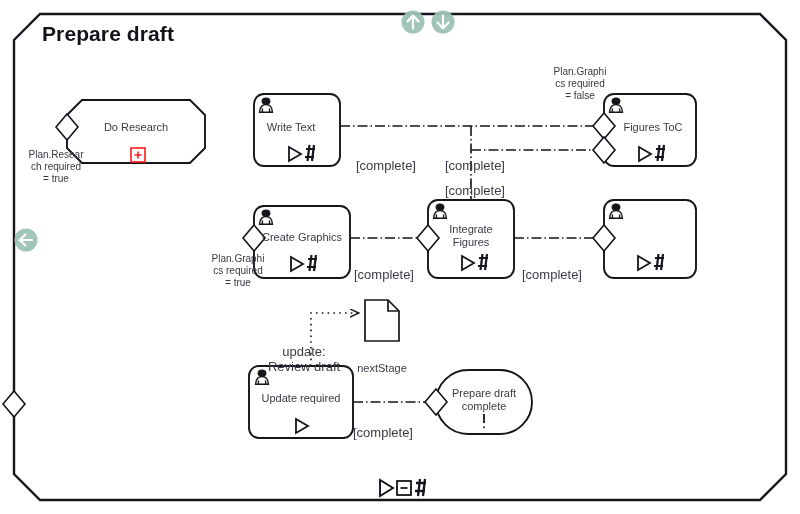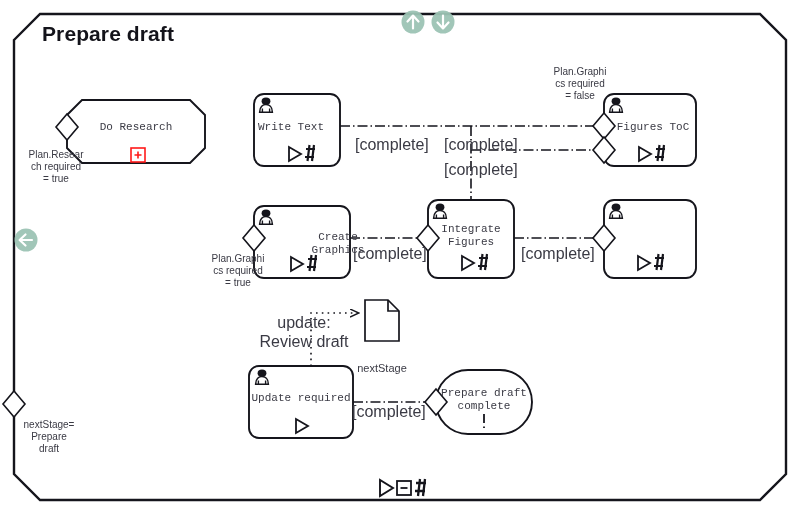--- a/index.html
+++ b/index.html
@@ -12,23 +12,23 @@
   #stage svg{position:absolute;left:0;top:0;}
   .lbl{
     position:absolute;
     font-family:"Liberation Sans","DejaVu Sans",sans-serif;
     color:#3a3a44;
     line-height:1.18;
     text-align:center;
     white-space:pre-line;
     pointer-events:none;
   }
-  .node-label{font-size:11px;font-family:Liberation Mono, monospace;}
+  .node-label{font-size:11px;}
   .guard{font-size:10px;}
-  .edge-label{font-size:16px;}
+  .edge-label{font-size:13px;margin-top:22px;}
   .doc-label{font-size:11px;}
   .title{
     position:absolute;left:42px;top:22px;
     font-size:21px;font-weight:bold;color:#13131a;
     font-family:"Liberation Sans","DejaVu Sans",sans-serif;
     letter-spacing:.1px;
   }
 </style>
 </head>
 <body>
@@ -211,21 +211,21 @@
   </svg>
 
   <div class="title">Prepare draft</div>
 
   <div class="lbl node-label" style="left:87px;top:121px;width:98px;">Do Research</div>
 
   <div class="lbl node-label" style="left:256px;top:121px;width:70px;">Write Text</div>
 
   <div class="lbl node-label" style="left:614px;top:121px;width:78px;">Figures ToC</div>
 
-  <div class="lbl node-label" style="left:258px;top:231px;width:88px;margin-left:36px;">Create Graphics</div>
+  <div class="lbl node-label" style="left:258px;top:231px;width:88px;">Create Graphics</div>
 
   <div class="lbl node-label" style="left:432px;top:223px;width:78px;">Integrate
 Figures</div>
 
 
   <div class="lbl node-label" style="left:251px;top:392px;width:100px;">Update required</div>
 
   <div class="lbl node-label" style="left:440px;top:387px;width:88px;">Prepare draft
 complete</div>
 
@@ -236,32 +236,29 @@
 = true</div>
 
   <div class="lbl guard" style="left:198px;top:253px;width:80px;">Plan.Graphi
 cs required
 = true</div>
 
   <div class="lbl guard" style="left:541px;top:66px;width:78px;">Plan.Graphi
 cs required
 = false</div>
 
-  <div class="lbl guard" style="left:11px;top:419px;width:76px;">nextStage=
-Prepare
-draft</div>
 
   <div class="lbl edge-label" style="left:355px;top:136px;width:62px;">[complete]</div>
 
   <div class="lbl edge-label" style="left:444px;top:136px;width:62px;">[complete]</div>
 
   <div class="lbl edge-label" style="left:444px;top:161px;width:62px;">[complete]</div>
 
   <div class="lbl edge-label" style="left:353px;top:245px;width:62px;">[complete]</div>
 
   <div class="lbl edge-label" style="left:521px;top:245px;width:62px;">[complete]</div>
 
   <div class="lbl edge-label" style="left:352px;top:403px;width:62px;">[complete]</div>
 
-  <div class="lbl edge-label" style="left:254px;top:314px;width:100px;">update:
+  <div class="lbl edge-label" style="left:254px;top:322px;width:100px;">update:
 Review draft</div>
 
 </div>
 
 </body></html>

